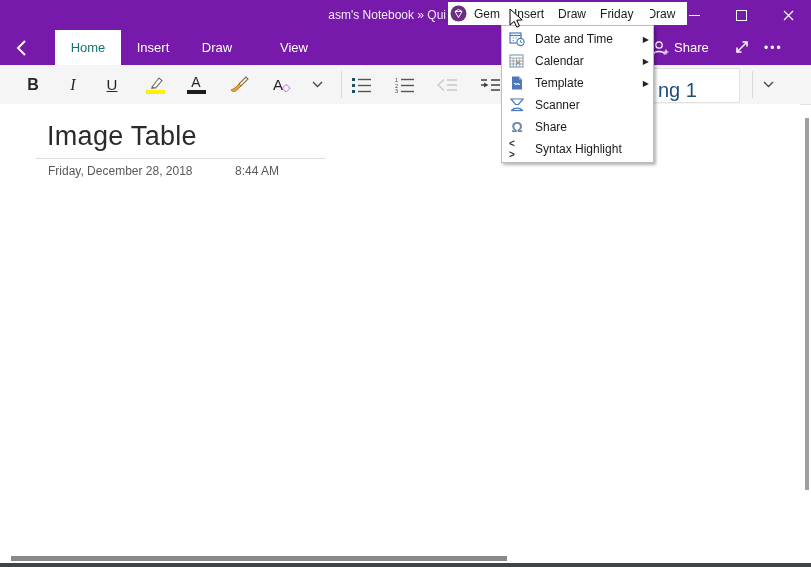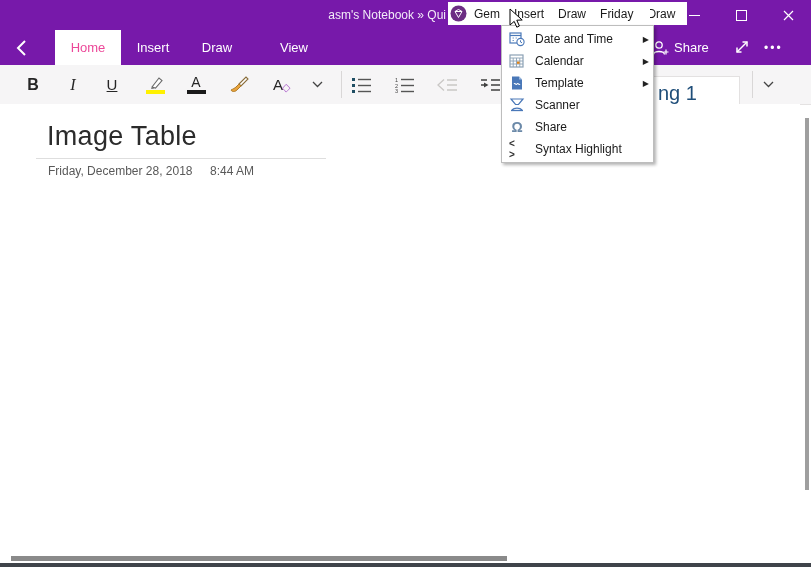--- a/index.html
+++ b/index.html
@@ -17,53 +17,53 @@
   .max-glyph{display:block;width:9px;height:9px;border:1px solid #fff;}
   
   .menubar{position:absolute;left:448px;top:2px;height:23px;background:#ffffff;display:flex;align-items:center;padding:0 5px 0 2px;z-index:40;}
   .menubar-item{font-size:12px;color:#1a1a1a;padding:0 7px;white-space:nowrap;}
   .gem-badge{width:17px;height:17px;flex:0 0 17px;}
   .menubar-sep{position:absolute;left:648px;top:5px;width:2px;height:17px;background:#ffffff;z-index:41;}
   
   .tabrow{position:absolute;left:0;top:30px;width:811px;height:35px;background:#7719AA;}
   .back-btn{position:absolute;left:13px;top:8px;width:24px;height:20px;color:#fff;}
   .tab{position:absolute;top:0;height:35px;display:flex;align-items:center;justify-content:center;font-size:13px;color:#fff;}
-  .tab.active{background:#ffffff;color:#ec4899;}
+  .tab.active{background:#ffffff;color:#0f766e;}
   .tab-home{left:55px;width:66px;}
   .tab-insert{left:121px;width:64px;}
   .tab-draw{left:185px;width:64px;}
   .tab-view{left:262px;width:64px;}
   .share-btn{position:absolute;left:650px;top:0;height:35px;display:flex;align-items:center;color:#fff;font-size:13px;}
   .share-btn svg{margin-right:5px;}
   .fullscreen-btn{position:absolute;left:731px;top:6px;width:24px;height:24px;}
   .more-btn{position:absolute;left:764px;top:0;height:35px;display:flex;align-items:center;color:#fff;font-size:12px;letter-spacing:2px;}
   
   .toolbar{position:absolute;left:0;top:65px;width:811px;height:39px;background:#f6f5f6;border-bottom:1px solid #e4e2e2;}
   .tb{position:absolute;top:0;height:39px;display:flex;align-items:center;justify-content:center;}
   .glyph-b{font-weight:bold;font-size:16px;color:#262626;}
   .glyph-i{font-family:"Liberation Serif","DejaVu Serif",serif;font-style:italic;font-size:16px;color:#262626;}
   .glyph-u{font-size:15px;color:#262626;text-decoration:underline;}
   .stacked{display:flex;flex-direction:column;align-items:center;}
   .color-bar{width:19px;height:4px;margin-top:1px;}
   .tb-divider{position:absolute;top:6px;width:1px;height:27px;background:#d9d7d7;}
-  .style-box{position:absolute;left:610px;top:3px;width:128px;height:33px;background:#fff;border:1px solid #e3e1e1;display:flex;align-items:center;margin-top:8px;}
+  .style-box{position:absolute;left:610px;top:3px;width:128px;height:33px;background:#fff;border:1px solid #e3e1e1;display:flex;align-items:flex-end;}
   .style-box span{font-size:20px;color:#1f4e79;padding-left:47px;}
   .disabled-icon{opacity:1;}
   
   .dropdown{position:absolute;left:501px;top:25px;width:151px;background:#ffffff;border:1px solid #bdbdbd;box-shadow:2px 2px 3px rgba(0,0,0,.3);padding:2px 0;z-index:50;}
   .menu-item{height:22px;display:flex;align-items:center;padding:0 4px 0 7px;font-size:12px;color:#1a1a1a;}
   .mi-icon{width:16px;height:16px;flex:0 0 16px;margin-right:10px;display:flex;align-items:center;justify-content:center;}
   .mi-label{white-space:nowrap;text-align:right;}
   .mi-arrow{margin-left:auto;font-size:8px;color:#222;}
   
   .page{position:absolute;left:0;top:104px;width:800px;height:448px;background:#fff;}
   .page-title{position:absolute;left:47px;top:17px;font-size:27px;font-weight:300;color:#2b2b2b;letter-spacing:.3px;}
   .title-rule{position:absolute;left:36px;top:54px;width:290px;height:1px;background:#dedede;}
   .date-row{position:absolute;left:48px;top:60px;font-size:12px;color:#595959;}
-  .time{position:absolute;left:162px;top:0;}
+  .time{position:absolute;left:187px;top:0;}
   .date-row .wrap{position:relative;display:block;width:300px;}
   
   .v-scrollbar{position:absolute;left:805px;top:118px;width:4px;height:372px;background:#9f9f9f;}
   .h-scrollbar{position:absolute;left:11px;top:556px;width:496px;height:5px;background:#8a8a8a;}
   .window-bottom{position:absolute;left:0;top:563px;width:811px;height:4px;background:#3f444a;}
   
   .cursor{position:absolute;left:508px;top:8px;z-index:100;pointer-events:none;}
 </style>
 </head>
 <body>

